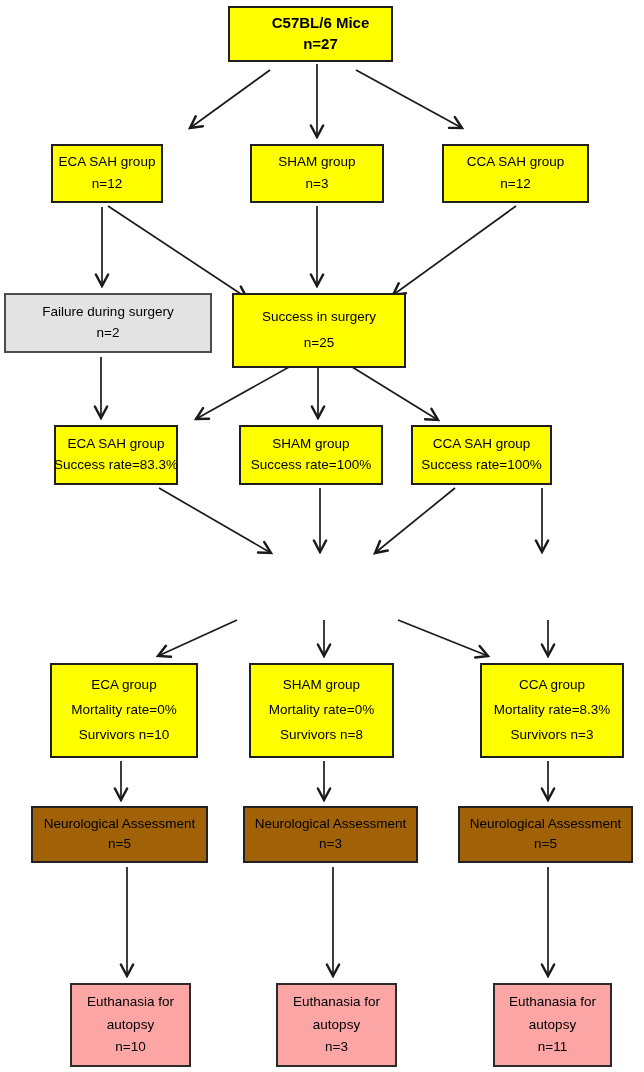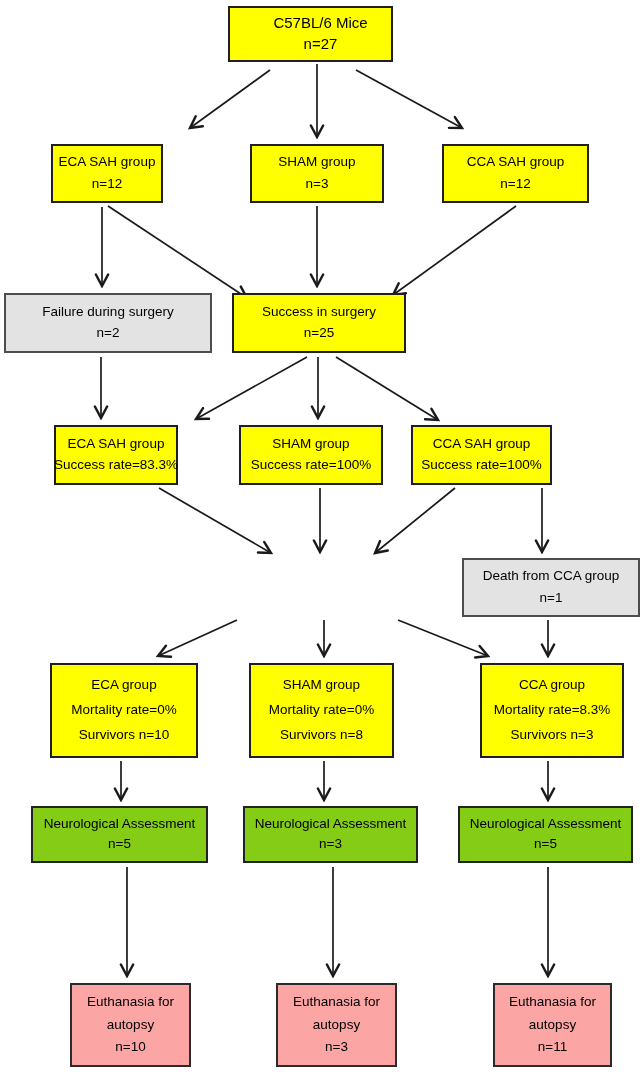--- a/index.html
+++ b/index.html
@@ -19,23 +19,23 @@
     align-items:center;
     justify-content:space-evenly;
     text-align:center;
     font-size:13.5px;
     line-height:1.1;
     color:#000;
     padding:3px 2px;
   }
   .yellow{background:#FFFF00;}
   .gray{background:#E3E3E3;border-color:#4d4d4d;}
-  .red{background:#84cc16;border-color:#222;}
+  .red{background:#a16207;border-color:#222;}
   .green{background:#fca5a5;border-color:#2b2b2b;}
-  .b{font-weight:400;font-size:15px;margin-left:20px;}
+  .b{font-weight:700;font-size:15px;margin-left:20px;}
   .ln{display:block;white-space:nowrap;}
   #arrows{position:absolute;left:0;top:0;z-index:0;}
   .node{z-index:1;}
 </style>
 </head>
 <body>
 
 <div id="canvas">
 
   <svg id="arrows" width="644" height="1072" viewBox="0 0 644 1072">
@@ -88,42 +88,38 @@
   </div>
   <div class="node yellow" style="left:442px;top:144px;width:147px;height:59px">
     <span class="ln">CCA SAH group</span>
     <span class="ln">n=12</span>
   </div>
 
   <div class="node gray" style="left:4px;top:293px;width:208px;height:60px">
     <span class="ln">Failure during surgery</span>
     <span class="ln">n=2</span>
   </div>
-  <div class="node yellow" style="left:232px;top:293px;width:174px;height:60px">
+  <div class="node yellow" style="left:232px;top:293px;width:174px;height:75px">
     <span class="ln">Success in surgery</span>
     <span class="ln">n=25</span>
   </div>
 
   <div class="node yellow" style="left:54px;top:425px;width:124px;height:60px">
     <span class="ln">ECA SAH group</span>
     <span class="ln">Success rate=83.3%</span>
   </div>
   <div class="node yellow" style="left:239px;top:425px;width:144px;height:60px">
     <span class="ln">SHAM group</span>
     <span class="ln">Success rate=100%</span>
   </div>
   <div class="node yellow" style="left:411px;top:425px;width:141px;height:60px">
     <span class="ln">CCA SAH group</span>
     <span class="ln">Success rate=100%</span>
   </div>
 
-  <div class="node gray" style="left:462px;top:558px;width:178px;height:59px">
-    <span class="ln">Death from CCA group</span>
-    <span class="ln">n=1</span>
-  </div>
 
   <div class="node yellow" style="left:50px;top:663px;width:148px;height:95px">
     <span class="ln">ECA group</span>
     <span class="ln">Mortality rate=0%</span>
     <span class="ln">Survivors n=10</span>
   </div>
   <div class="node yellow" style="left:249px;top:663px;width:145px;height:95px">
     <span class="ln">SHAM group</span>
     <span class="ln">Mortality rate=0%</span>
     <span class="ln">Survivors n=8</span>

